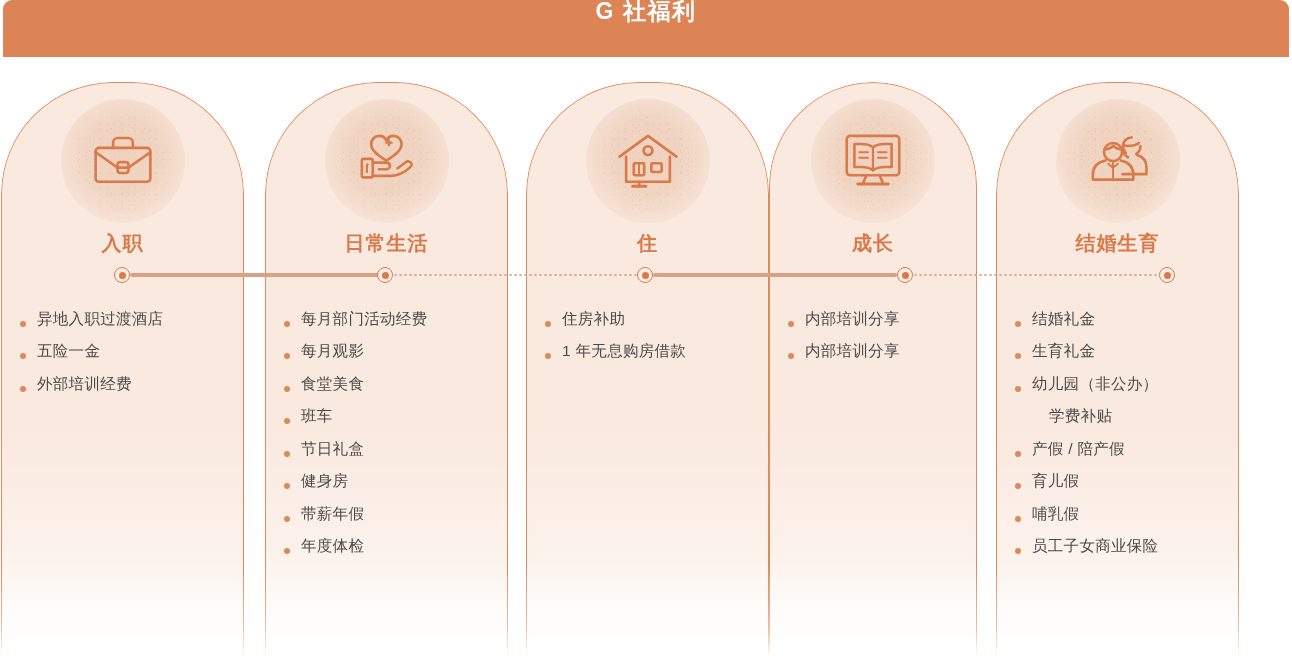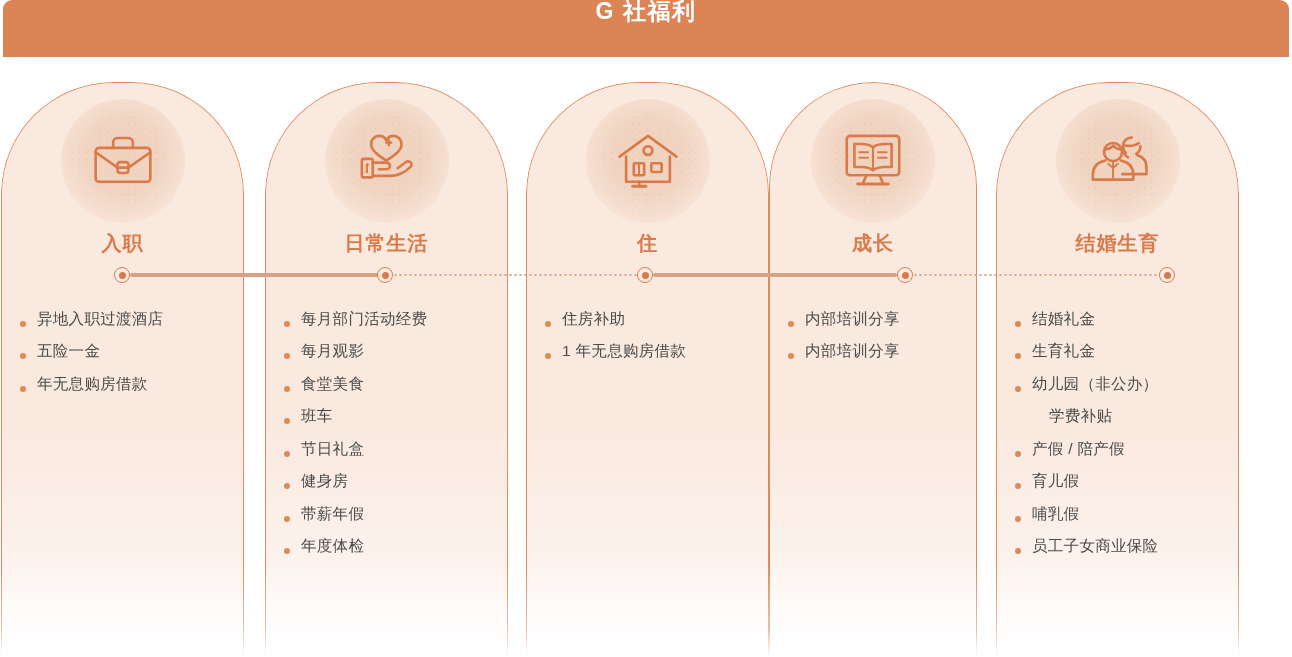--- a/index.html
+++ b/index.html
@@ -251,21 +251,21 @@
         <div class="list-item">
           <span class="bullet"></span>
           <span class="item-text">异地入职过渡酒店</span>
         </div>
         <div class="list-item">
           <span class="bullet"></span>
           <span class="item-text">五险一金</span>
         </div>
         <div class="list-item">
           <span class="bullet"></span>
-          <span class="item-text">年无息购房借款</span>
+          <span class="item-text">外部培训经费</span>
         </div>
       </div>
     </div>
 
     <div class="card card-2">
       <div class="icon-wrap">
         <div class="icon-halo"></div>
         <div class="icon-svg">
           <svg viewBox="0 0 64 64" fill="none" stroke="#D97A4A" stroke-width="2.4" stroke-linecap="round" stroke-linejoin="round">
             <path d="M38 9c-3.2 0-5.6 2-6.6 4.2C30.4 11 28 9 24.8 9c-4.3 0-7.3 3.4-7.3 7.6 0 6.3 7.9 11 13.9 15 6-4 13.9-8.7 13.9-15C45.3 12.4 42.3 9 38 9z"></path>

